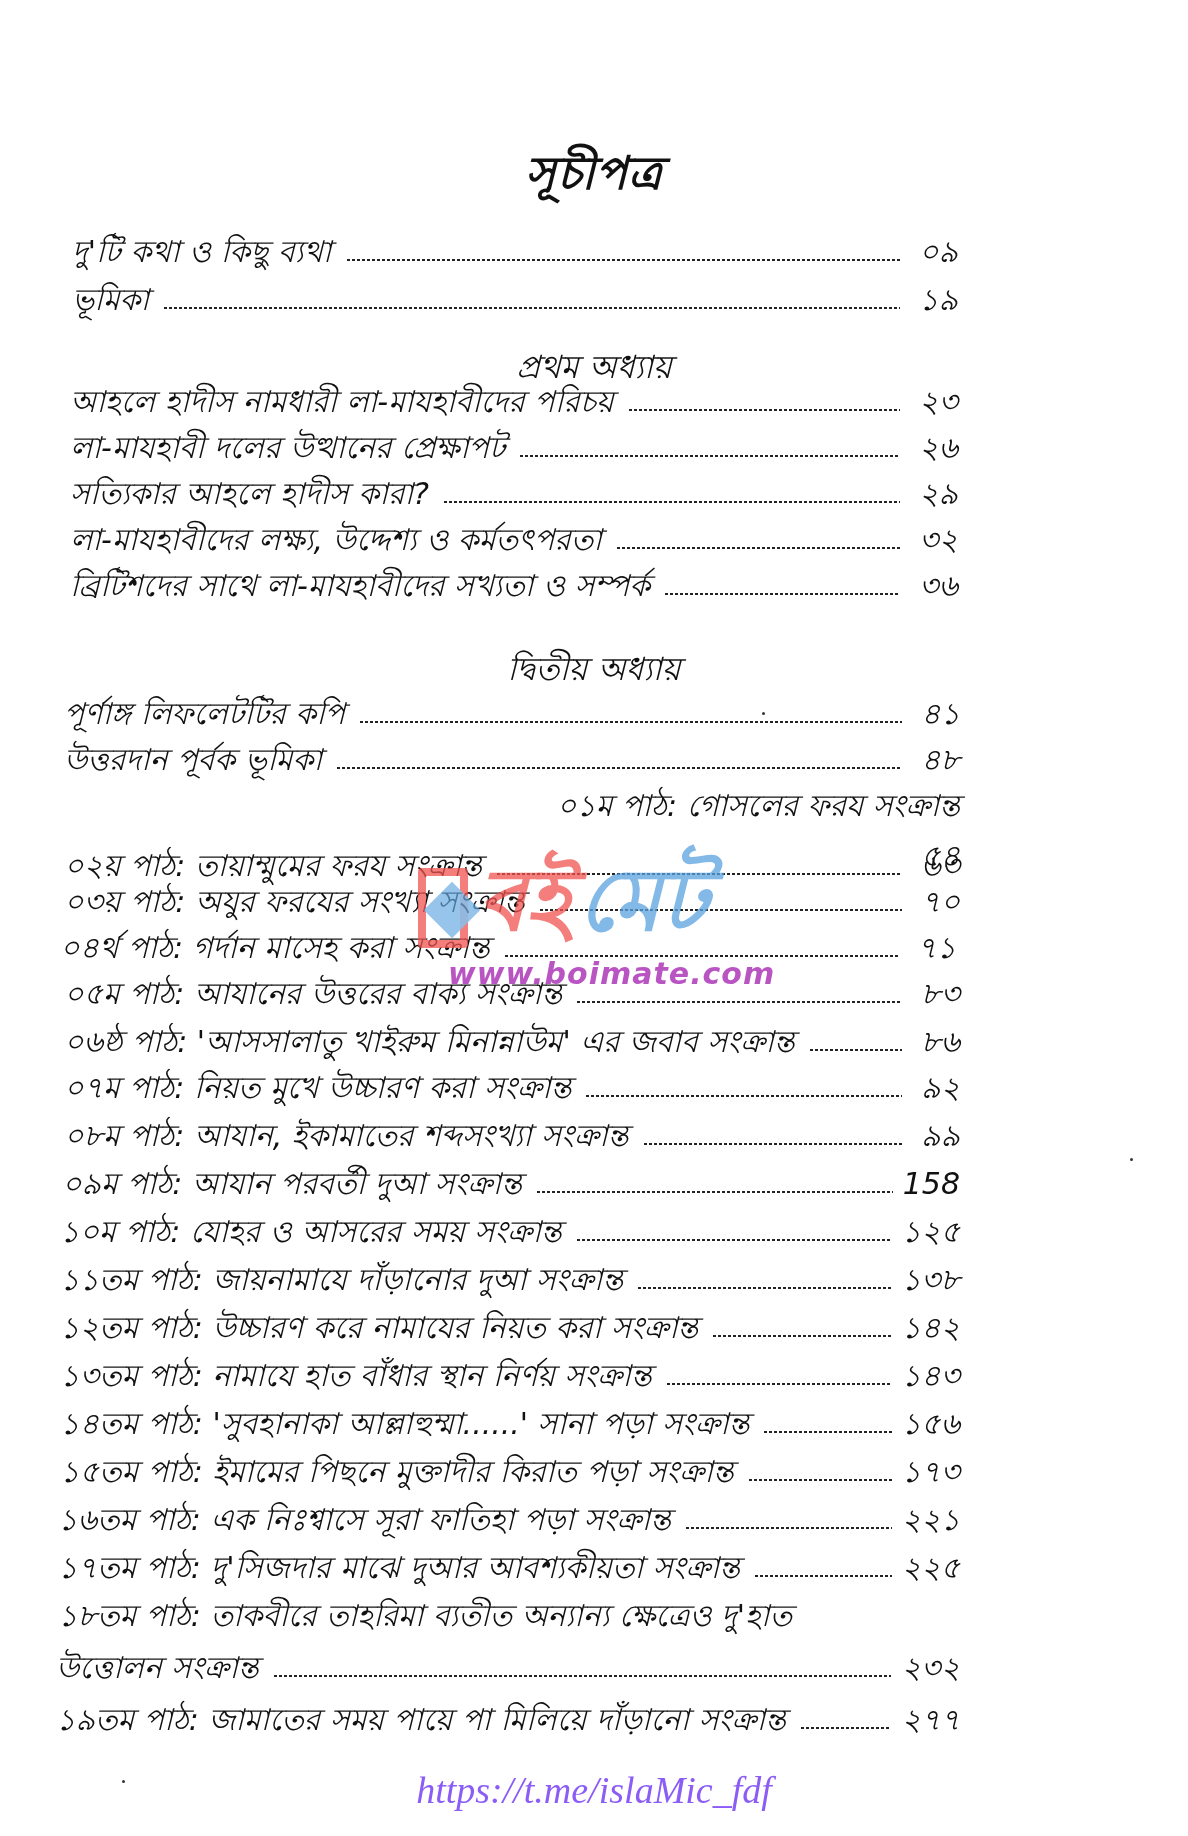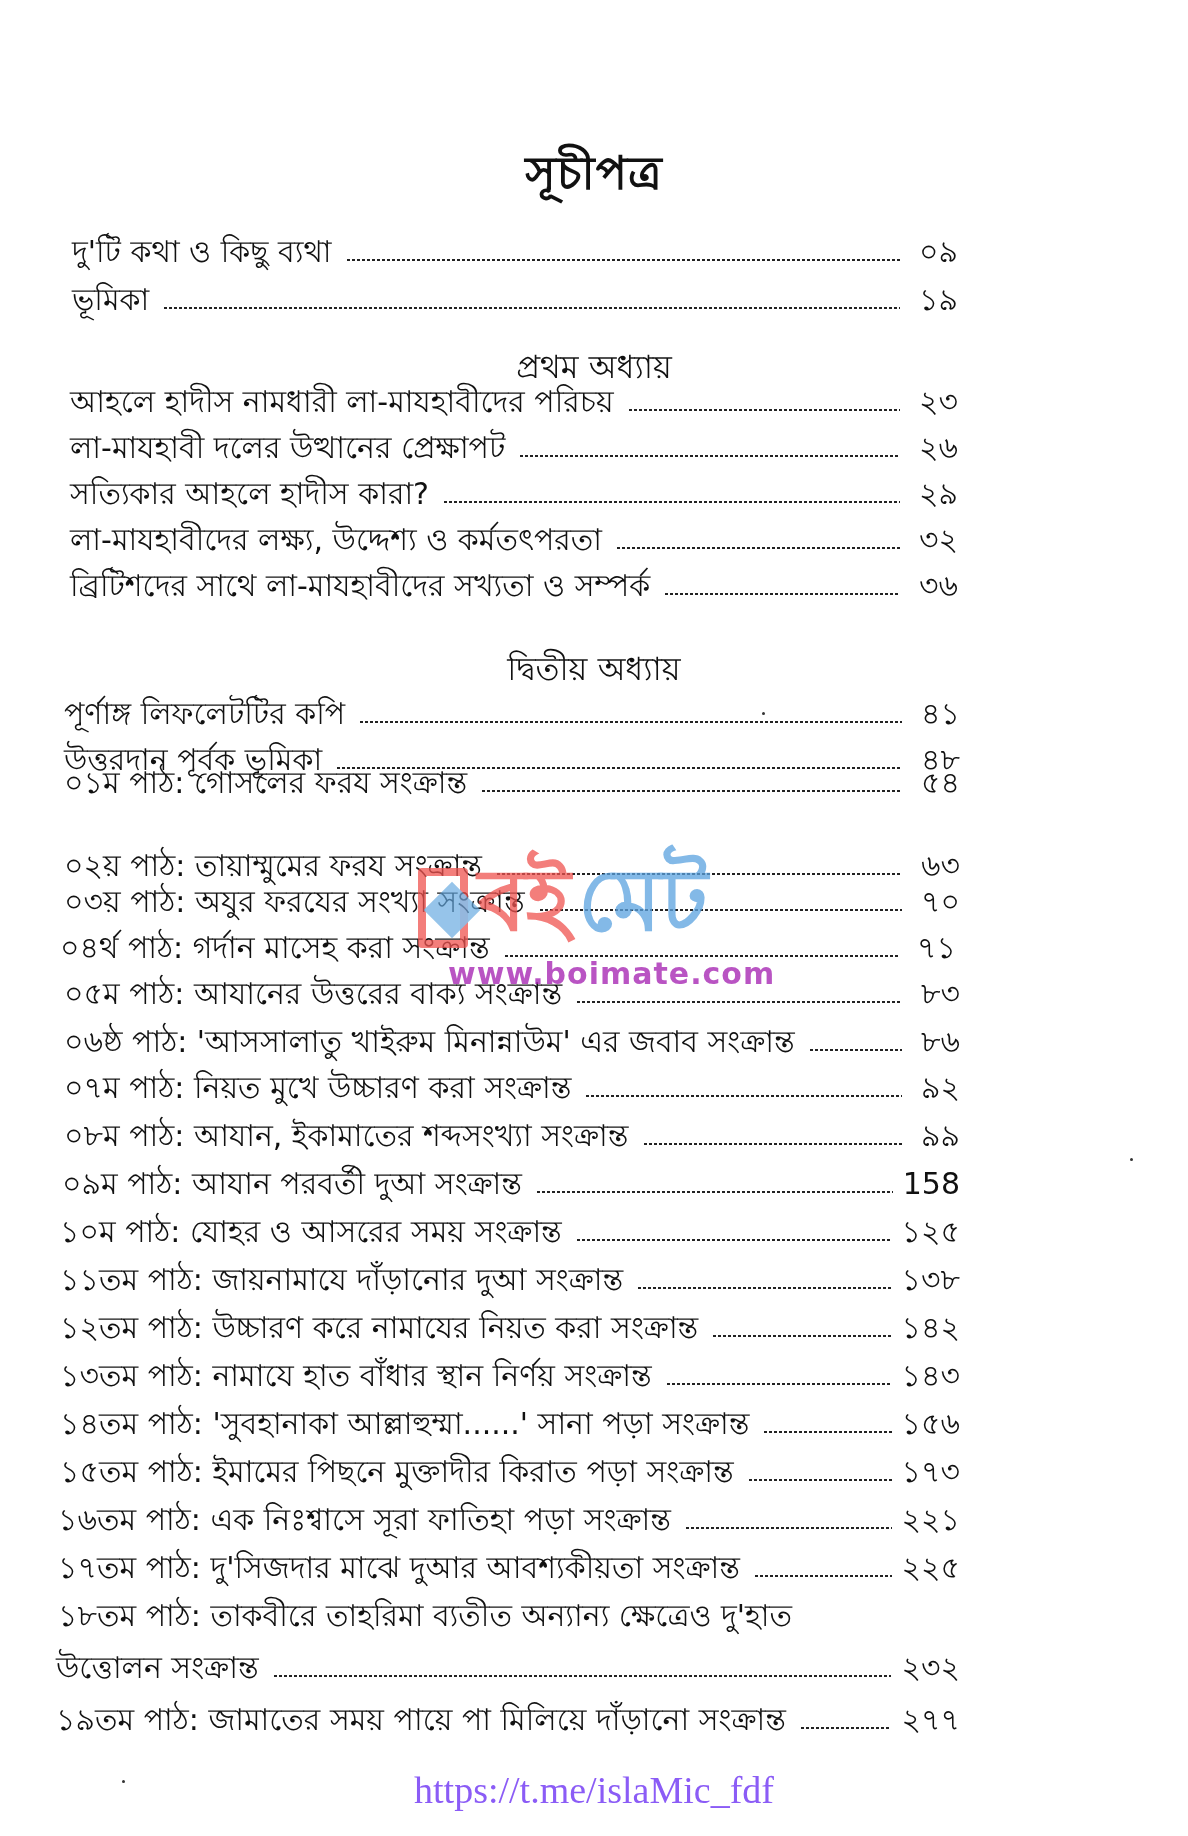--- a/index.html
+++ b/index.html
@@ -1,21 +1,21 @@
 <!DOCTYPE html>
 <html><head>
   <meta charset="utf-8">
   <style>
     html, body { margin: 0; padding: 0; background: #ffffff; }
     body {
       width: 1188px; height: 1836px; position: relative; overflow: hidden;
       font-family: "DejaVu Sans", "Liberation Sans", sans-serif;
       color: #111111;
     }
-    .page { position: absolute; left: 0; top: 0; width: 1188px; height: 1836px; }
+    .page { position: absolute; left: 0; top: 0; width: 1188px; height: 1836px; font-style: italic; }
     .title {
       position: absolute; left: 0; width: 1188px; top: 138px;
       text-align: center; font-size: 46px; font-weight: bold; letter-spacing: 1px;
     }
     .heading {
       position: absolute; left: 0; width: 1188px;
       text-align: center; font-size: 32px;
     }
     .row {
       position: absolute; display: flex; align-items: flex-end;
@@ -111,21 +111,21 @@
   <div class="row" style="left:64px; top:694px; width:896px;">
     <span class="label">পূর্ণাঙ্গ লিফলেটটির কপি</span>
     <span class="dots"></span>
     <span class="page-num">৪১</span>
   </div>
   <div class="row" style="left:64px; top:740px; width:896px;">
     <span class="label">উত্তরদান পূর্বক ভূমিকা</span>
     <span class="dots"></span>
     <span class="page-num">৪৮</span>
   </div>
-  <div class="row" style="left:64px; top:763px; width:896px;">
+  <div class="row" style="left:64px; top:786px; width:896px;flex-direction:column;">
     <span class="label">০১ম পাঠ: গোসলের ফরয সংক্রান্ত</span>
     <span class="dots"></span>
     <span class="page-num">৫৪</span>
   </div>
   <div class="row" style="left:64px; top:834px; width:896px;margin-top:12px;">
     <span class="label">০২য় পাঠ: তায়াম্মুমের ফরয সংক্রান্ত</span>
     <span class="dots"></span>
     <span class="page-num">৬৩</span>
   </div>
   <div class="row" style="left:64px; top:882px; width:896px;">

